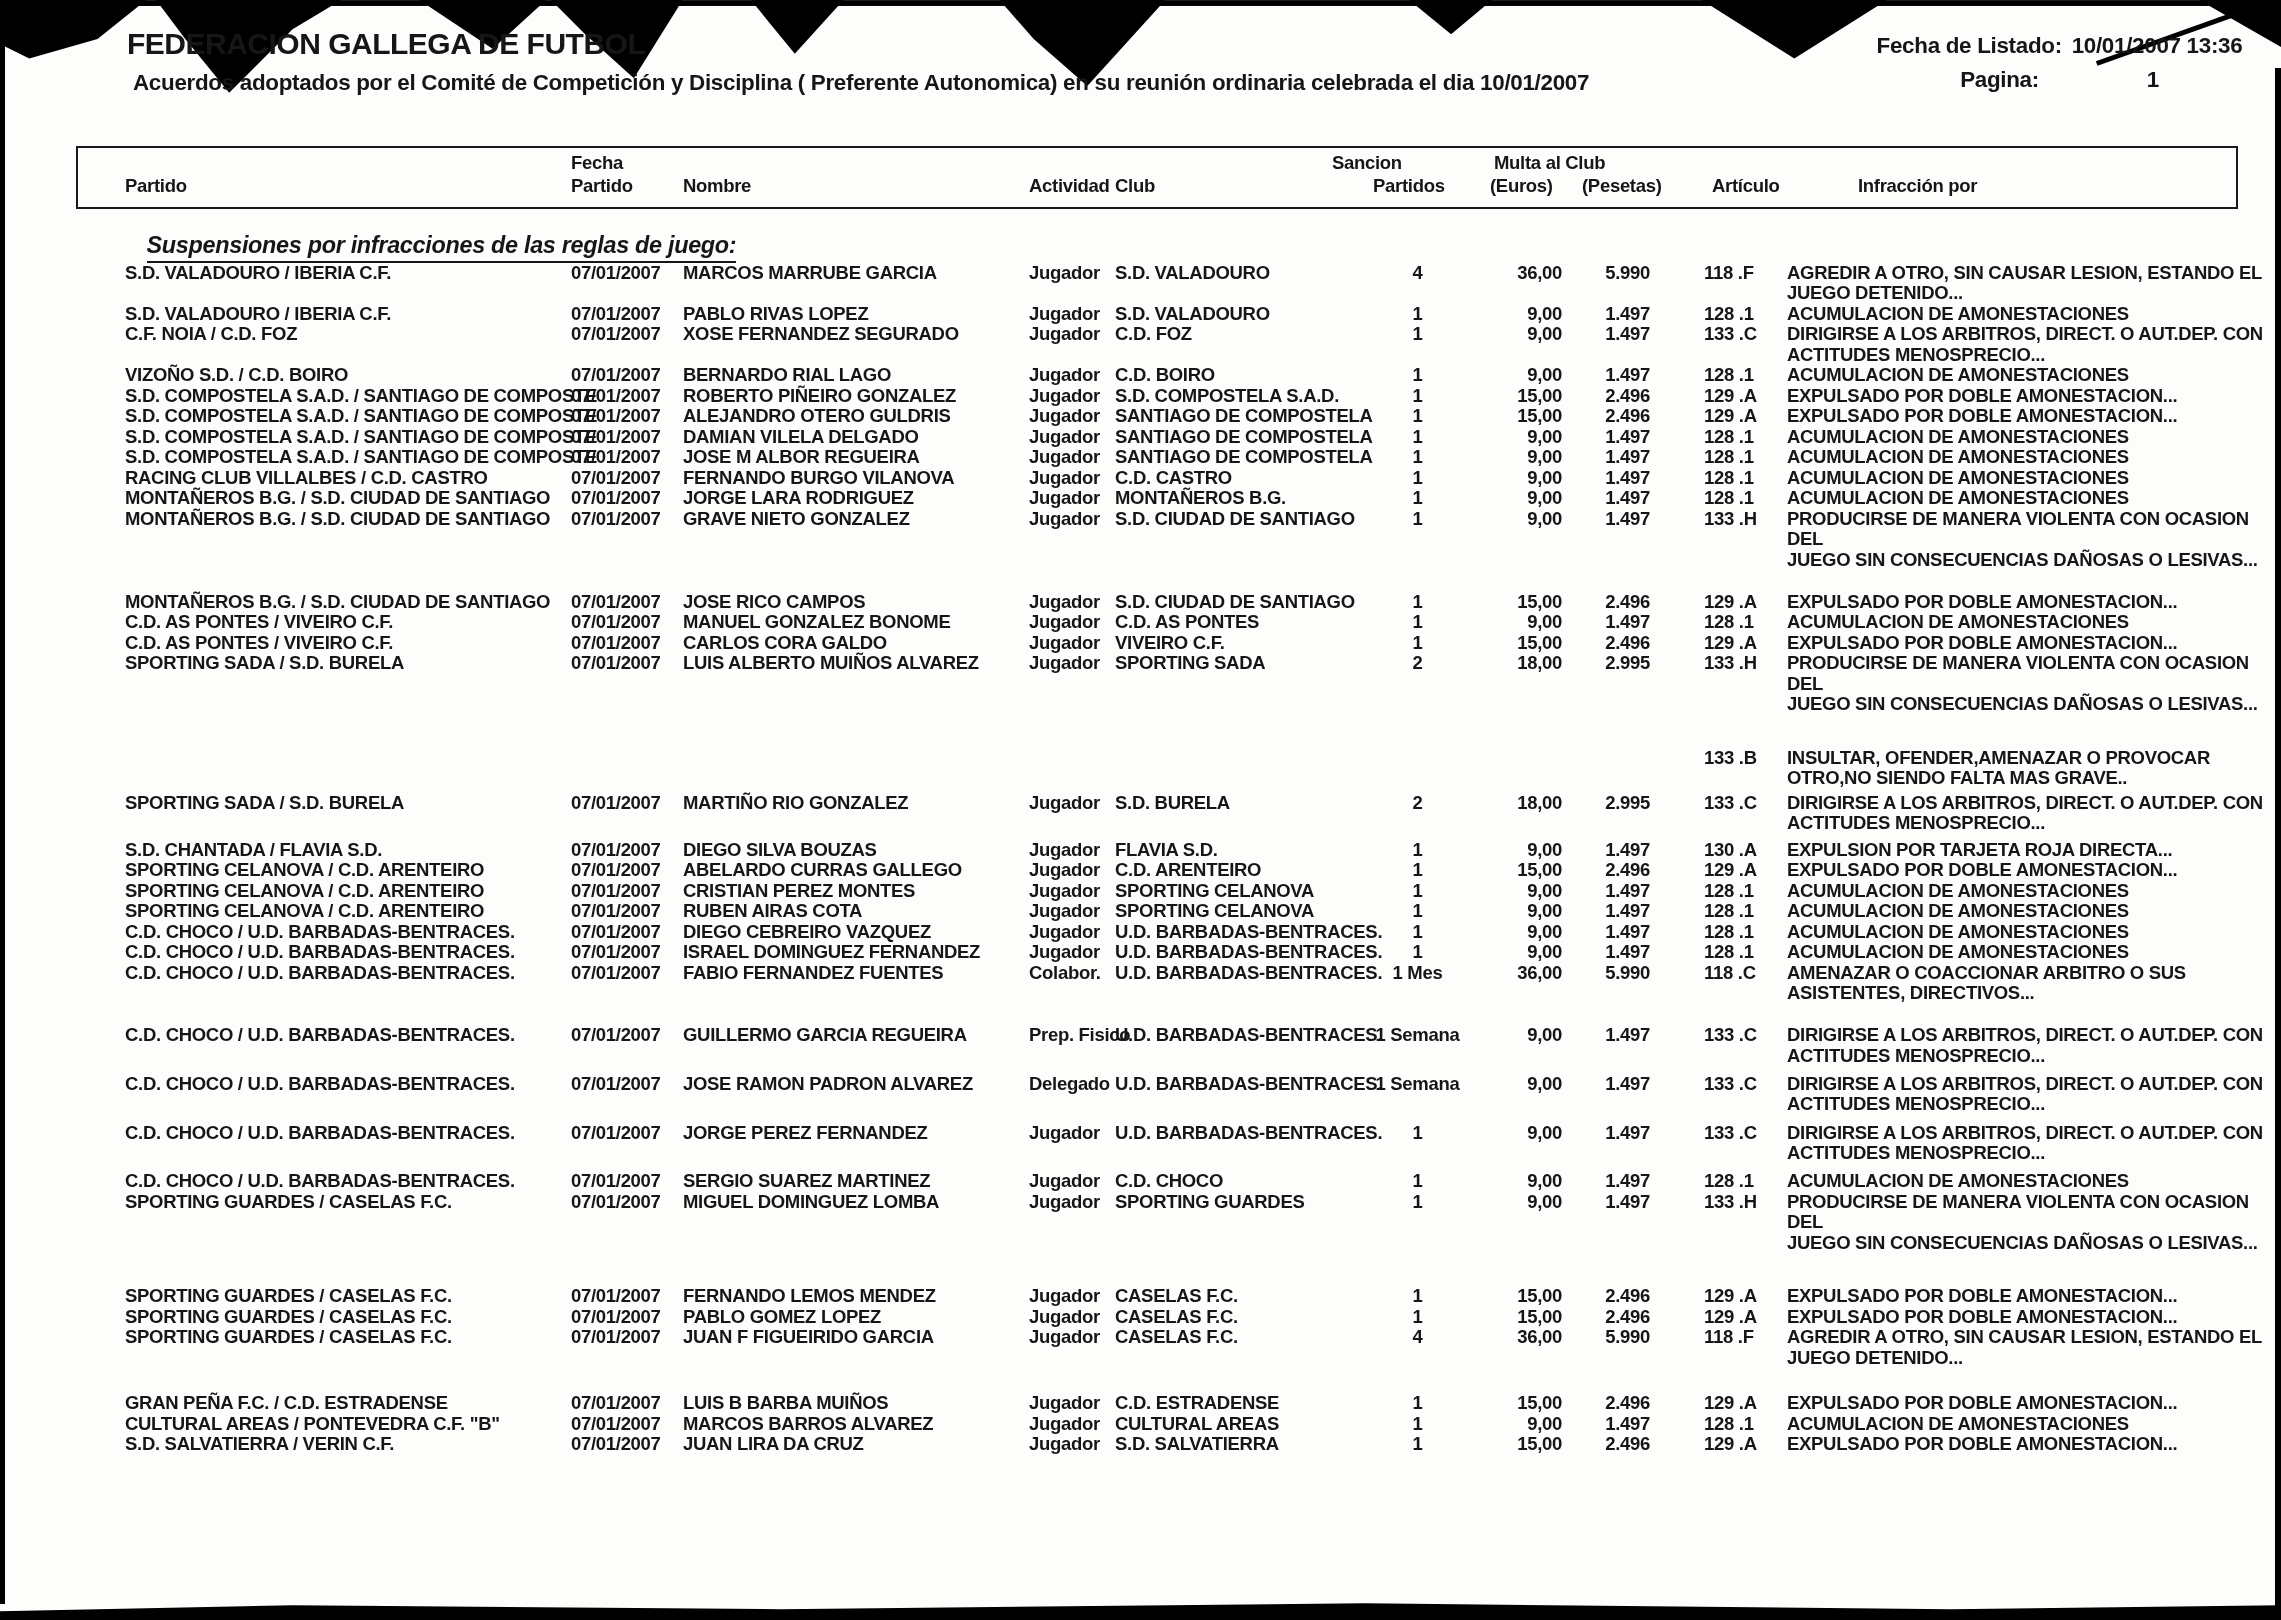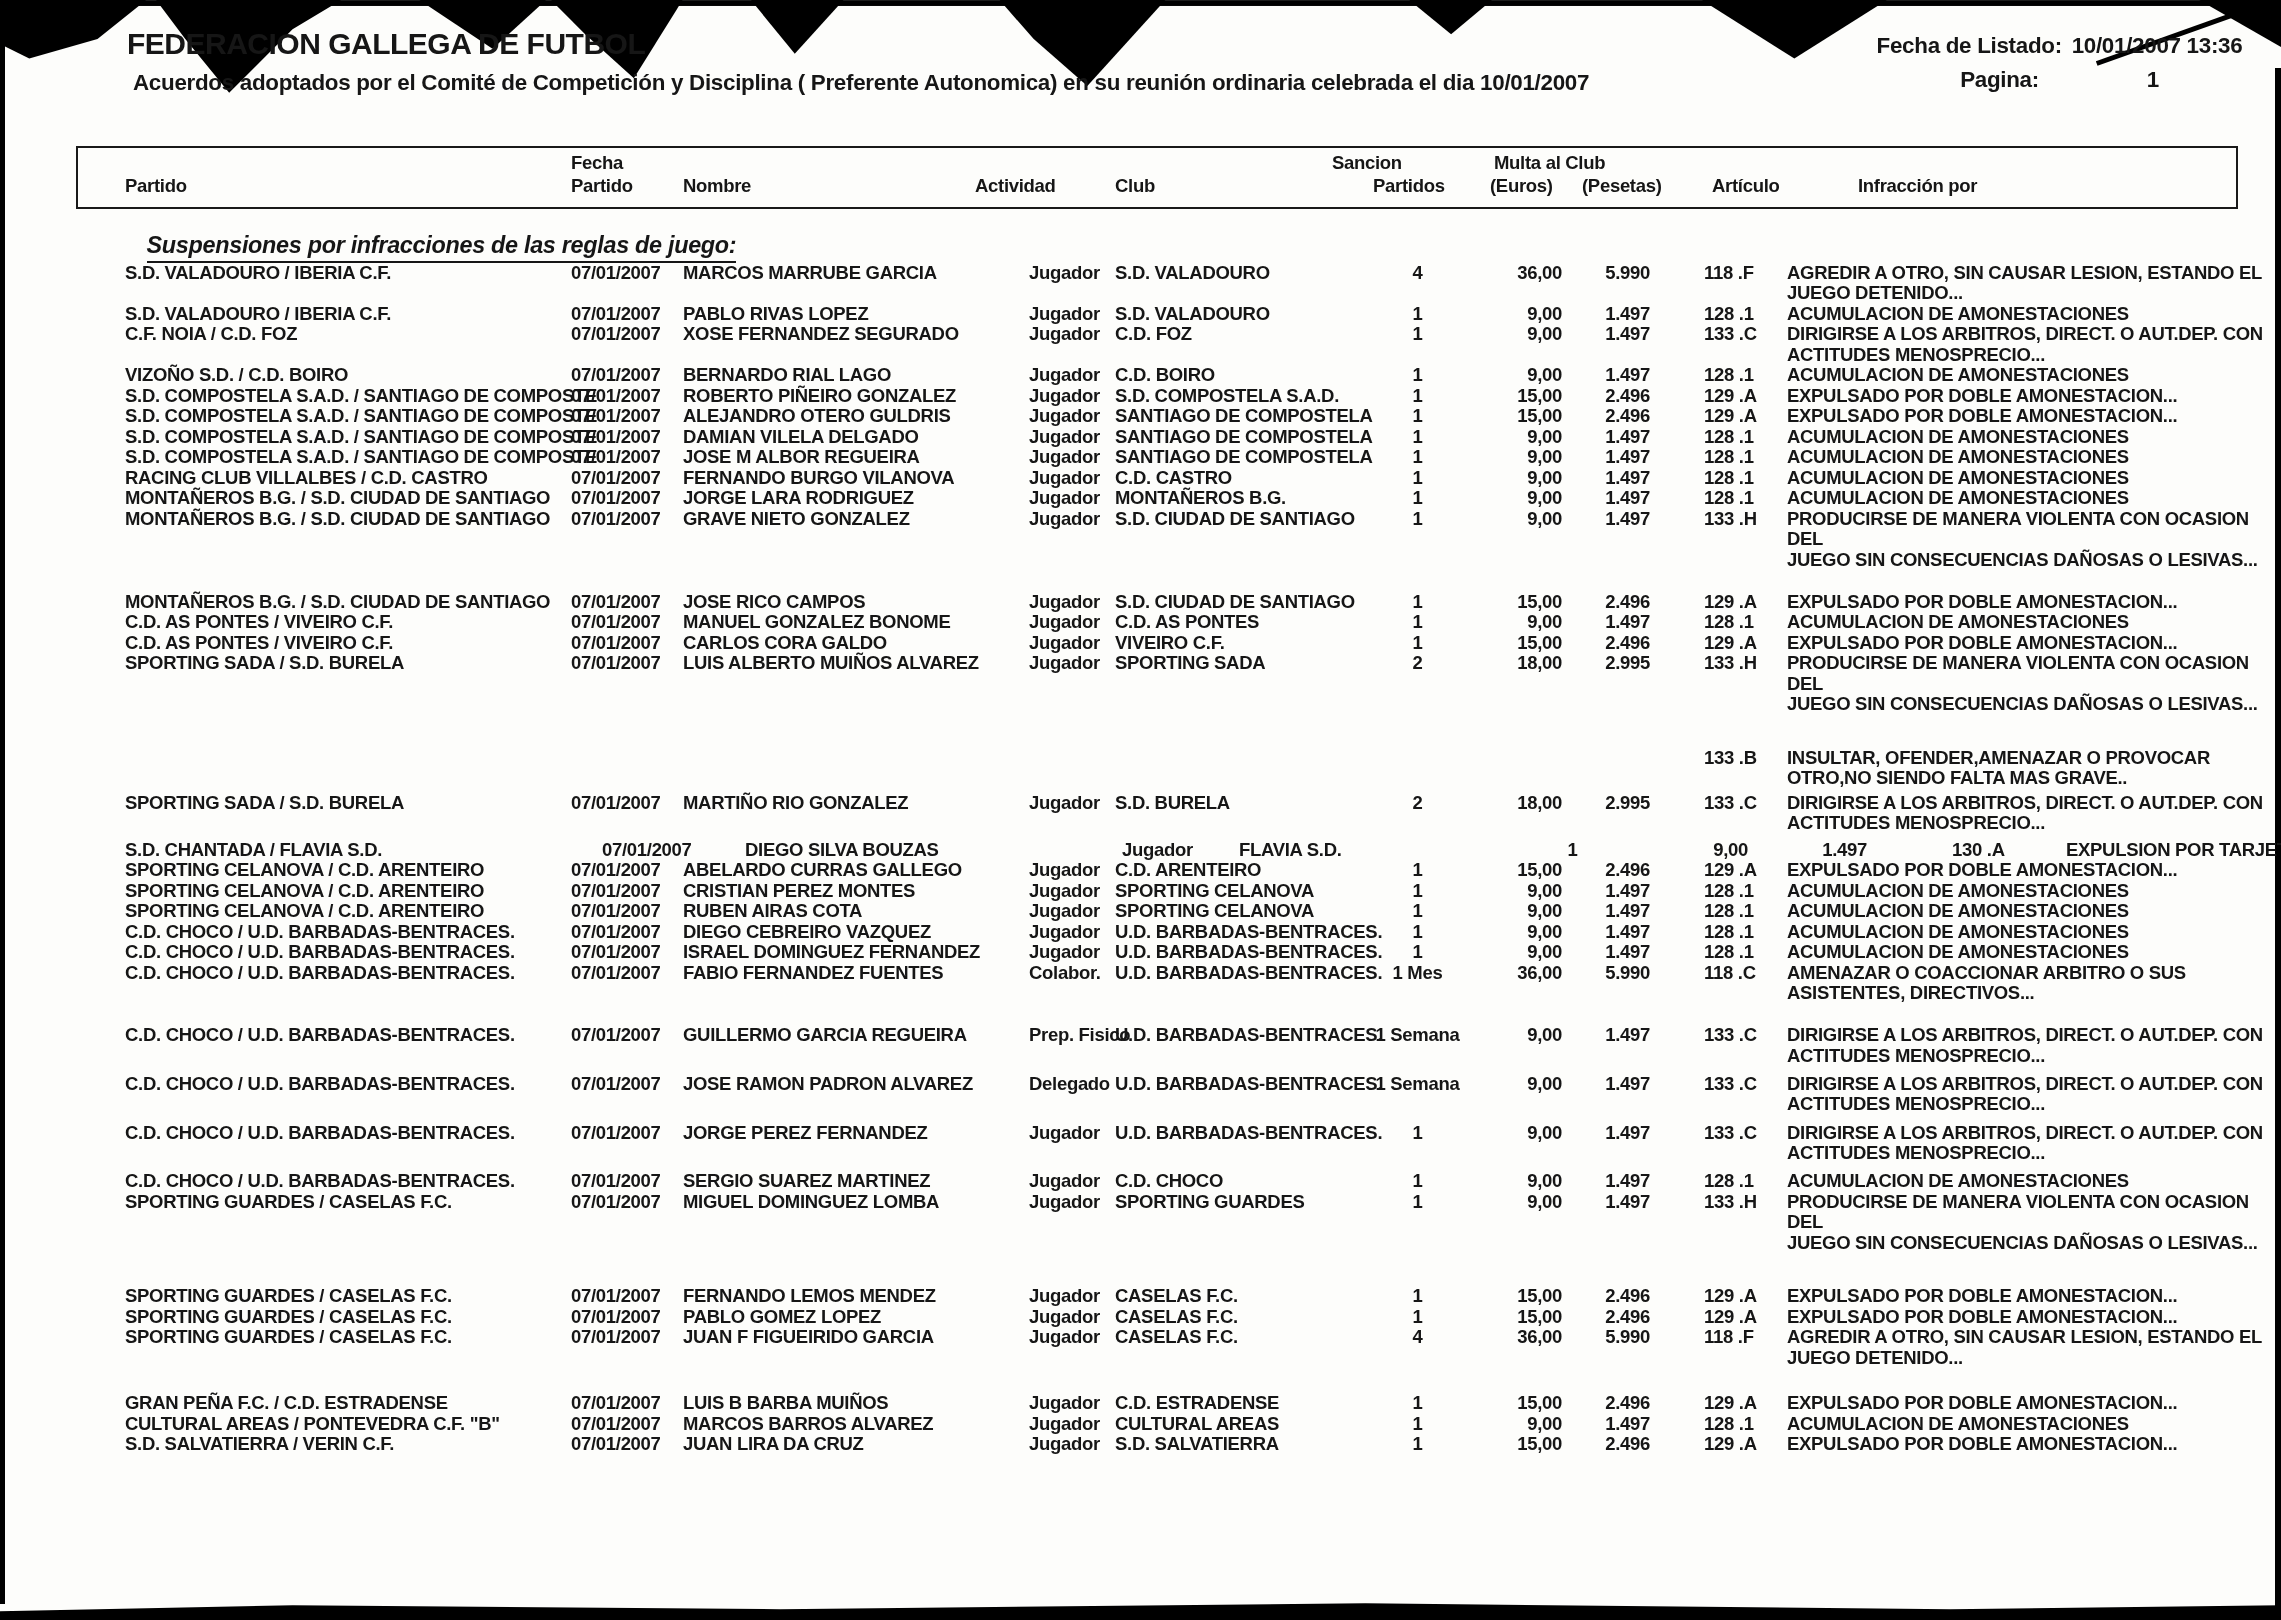--- a/index.html
+++ b/index.html
@@ -20,21 +20,21 @@
   .meta-row.pagina{margin-top:7.8px;}
   .meta-label{margin-right:9.8px;}
   .meta-row.pagina .meta-value{margin-left:98px;}
 
   .thead{position:absolute;left:76px;top:146px;width:2158px;height:59px;border:2.9px solid #191919;background:transparent;font-size:18.5px;}
   .thead span{position:absolute;white-space:nowrap;}
   .h-partido{left:47px;top:27px;}
   .h-fecha1{left:493px;top:3.9px;}
   .h-fecha2{left:493px;top:27px;}
   .h-nombre{left:605px;top:27px;}
-  .h-actividad{left:897px;top:27px;}
+  .h-actividad{left:951px;top:27px;}
   .h-club{left:1037px;top:27px;}
   .h-sancion1{left:1254px;top:3.9px;}
   .h-sancion2{left:1295px;top:27px;}
   .h-multa{left:1416px;top:3.9px;}
   .h-euros{left:1412px;top:27px;}
   .h-pesetas{left:1504px;top:27px;}
   .h-articulo{left:1634px;top:27px;}
   .h-infraccion{left:1780px;top:27px;}
 
   .content{position:absolute;left:125px;top:222px;width:2155px;}
@@ -316,21 +316,21 @@
             <div class="cell c-nombre">MARTIÑO RIO GONZALEZ</div>
             <div class="cell c-actividad">Jugador</div>
             <div class="cell c-club">S.D. BURELA</div>
             <div class="cell c-sancion">2</div>
             <div class="cell c-euros">18,00</div>
             <div class="cell c-pesetas">2.995</div>
             <div class="cell c-articulo">133 .C</div>
             <div class="cell c-infraccion">DIRIGIRSE A LOS ARBITROS, DIRECT. O AUT.DEP. CON
 ACTITUDES MENOSPRECIO...</div>
           </div>
-          <div class="row" style="margin-top: 5.9px; gap: 31px;">
+          <div class="row" style="margin-top: 5.9px;">
             <div class="cell c-partido">S.D. CHANTADA / FLAVIA S.D.</div>
             <div class="cell c-fecha">07/01/2007</div>
             <div class="cell c-nombre">DIEGO SILVA BOUZAS</div>
             <div class="cell c-actividad">Jugador</div>
             <div class="cell c-club">FLAVIA S.D.</div>
             <div class="cell c-sancion">1</div>
             <div class="cell c-euros">9,00</div>
             <div class="cell c-pesetas">1.497</div>
             <div class="cell c-articulo">130 .A</div>
             <div class="cell c-infraccion">EXPULSION POR TARJETA ROJA DIRECTA...</div>

